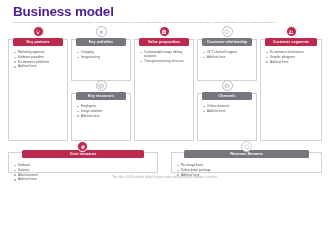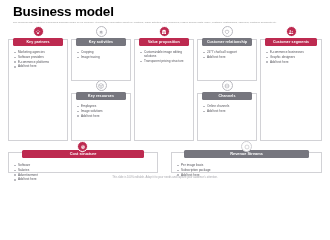--- a/index.html
+++ b/index.html
@@ -16,21 +16,21 @@
     position: relative;
   }
 
   
   .page-title {
     position: absolute;
     left: 13px;
     top: 5px;
     font-size: 13.5px;
     font-weight: bold;
-    color: #000000;
+    color: #4c1d95;
     letter-spacing: -0.2px;
     line-height: 1;
   }
   .page-subtitle {
     position: absolute;
     left: 13px;
     top: 21px;
     width: 304px;
     font-size: 2.5px;
     line-height: 1.45;

